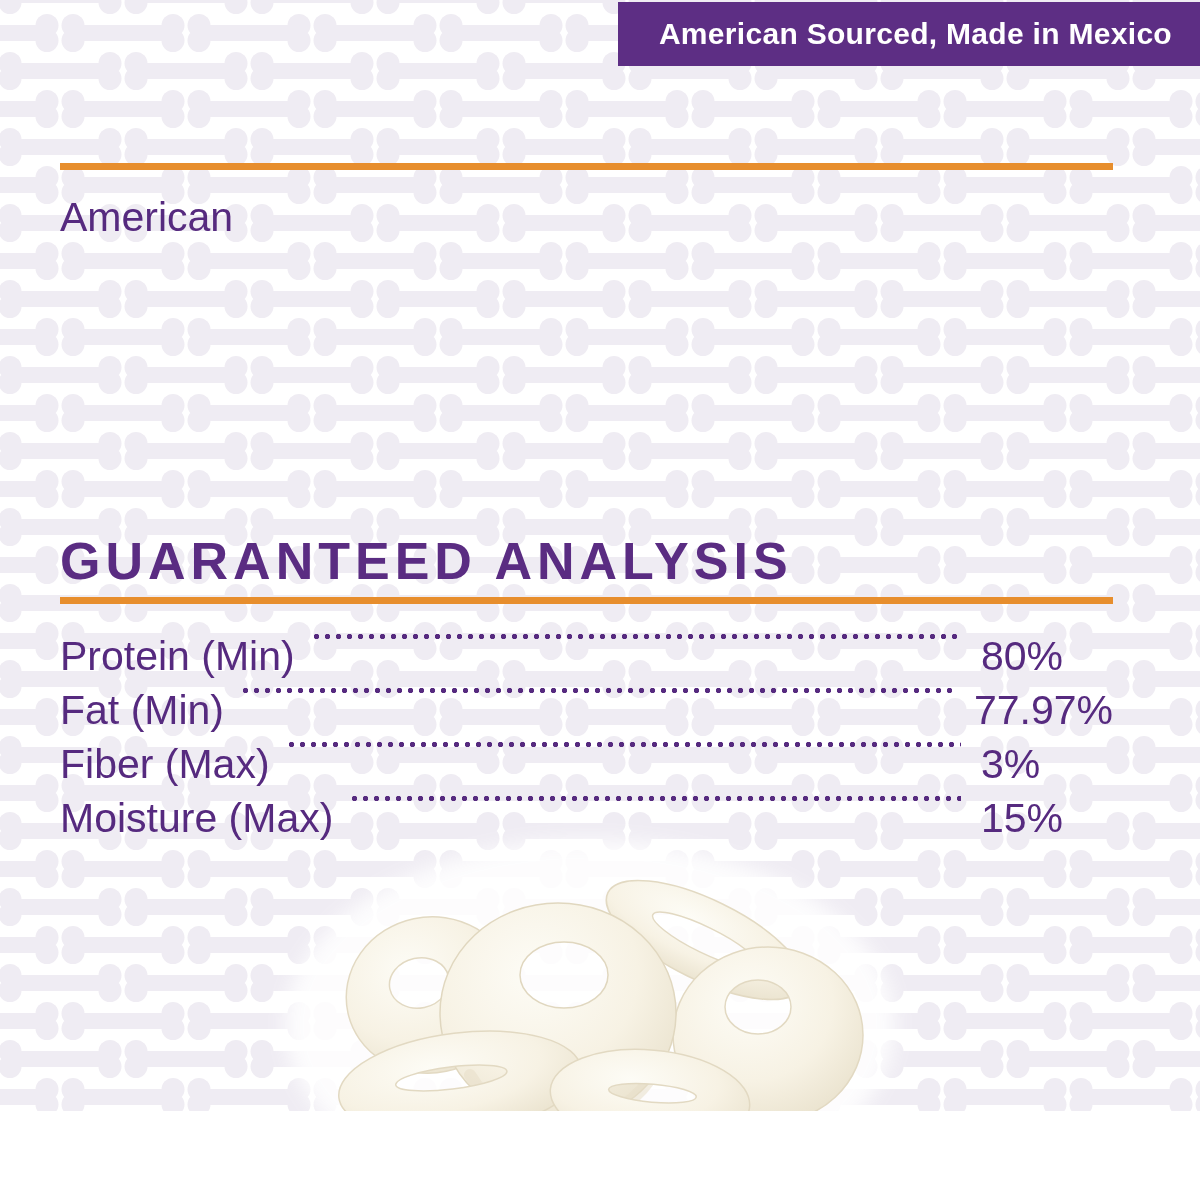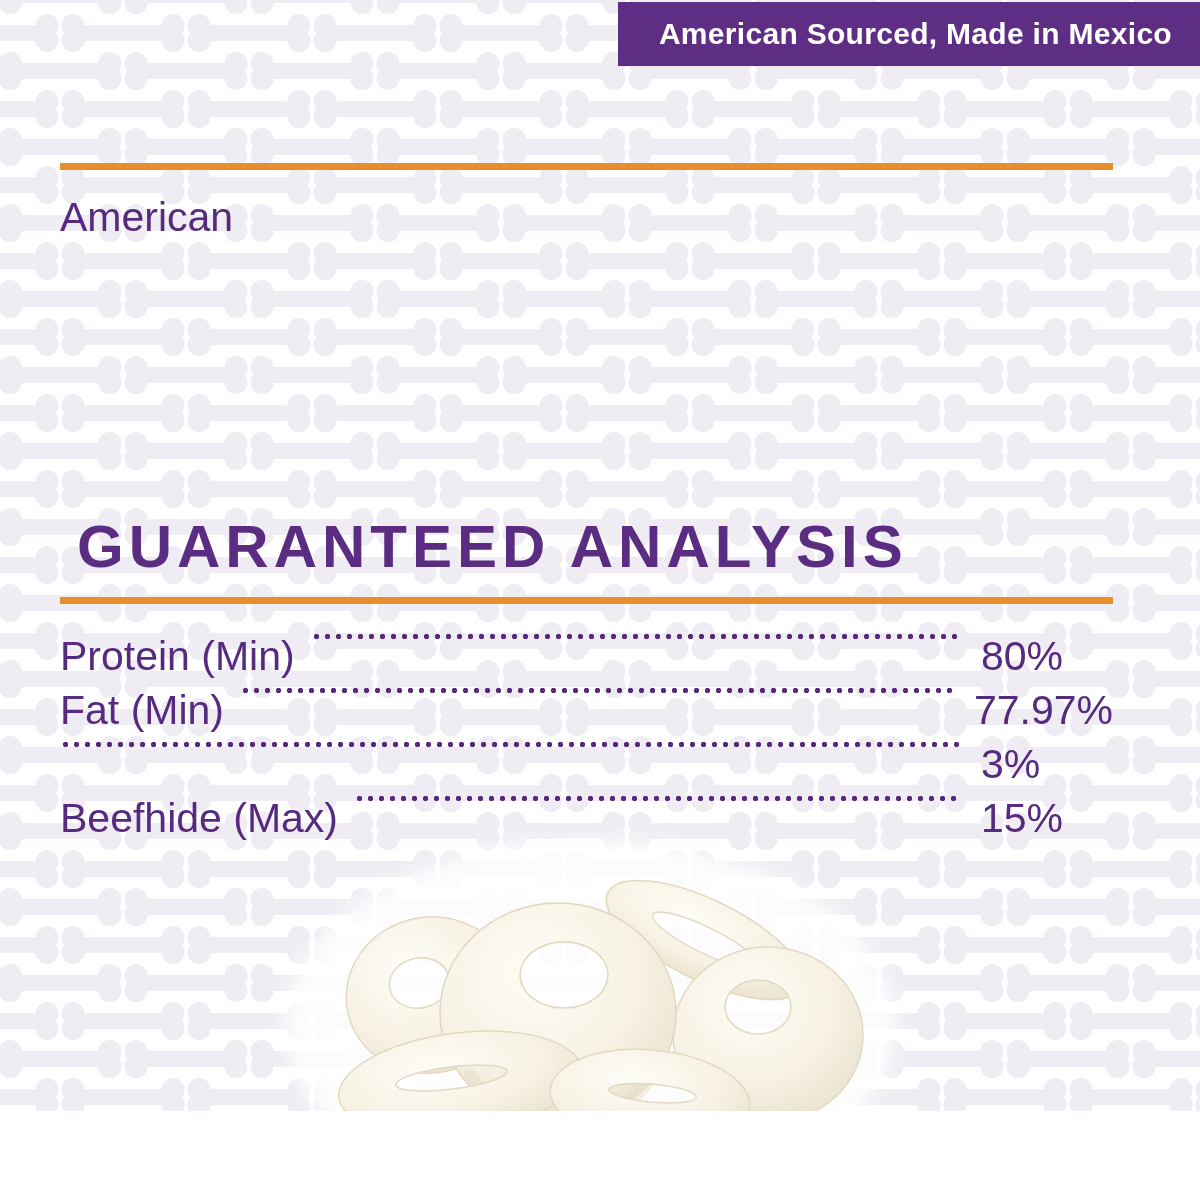--- a/index.html
+++ b/index.html
@@ -21,21 +21,21 @@
     padding-right:28px;box-sizing:border-box;
     font-size:30px;font-weight:700;letter-spacing:0.3px;
   }
 
   
   .heading{
     position:absolute;left:60px;margin:0;color:#5a2c82;font-weight:800;line-height:1;
     white-space:nowrap;
   }
   .heading-ingredients{top:106px;font-size:53px;letter-spacing:2px;}
-  .heading-analysis{top:517px;font-size:60px;letter-spacing:5px;margin-left:17px;}
+  .heading-analysis{top:535px;font-size:52px;letter-spacing:5px;}
   .rule{
     position:absolute;left:60px;width:1053px;height:7px;background:#e78e2d;
   }
   .rule-1{top:163px;}
   .rule-2{top:597px;}
 
   .ingredient-value{
     position:absolute;left:60px;top:193px;margin:0;
     color:#562a7f;font-size:41px;line-height:1.2;
   }
@@ -111,25 +111,26 @@
       <span class="ga-label">Protein (Min)</span>
       <span class="ga-dots"></span>
       <span class="ga-value">80%</span>
     </div>
     <div class="ga-row">
       <span class="ga-label">Fat (Min)</span>
       <span class="ga-dots"></span>
       <span class="ga-value">77.97%</span>
     </div>
     <div class="ga-row">
+      <span class="ga-label">Fiber (Max)</span>
       <span class="ga-dots"></span>
       <span class="ga-value">3%</span>
     </div>
     <div class="ga-row">
-      <span class="ga-label">Beefhide (Max)</span>
+      <span class="ga-label">Moisture (Max)</span>
       <span class="ga-dots"></span>
       <span class="ga-value">15%</span>
     </div>
   </div>
 
   <svg class="rings" width="640" height="360" viewBox="0 0 640 360" aria-hidden="true">
     <defs>
       <radialGradient id="cream" cx="40%" cy="32%" r="80%">
         <stop offset="0%" stop-color="#fdfcf6"></stop>
         <stop offset="55%" stop-color="#f7f2e4"></stop>

